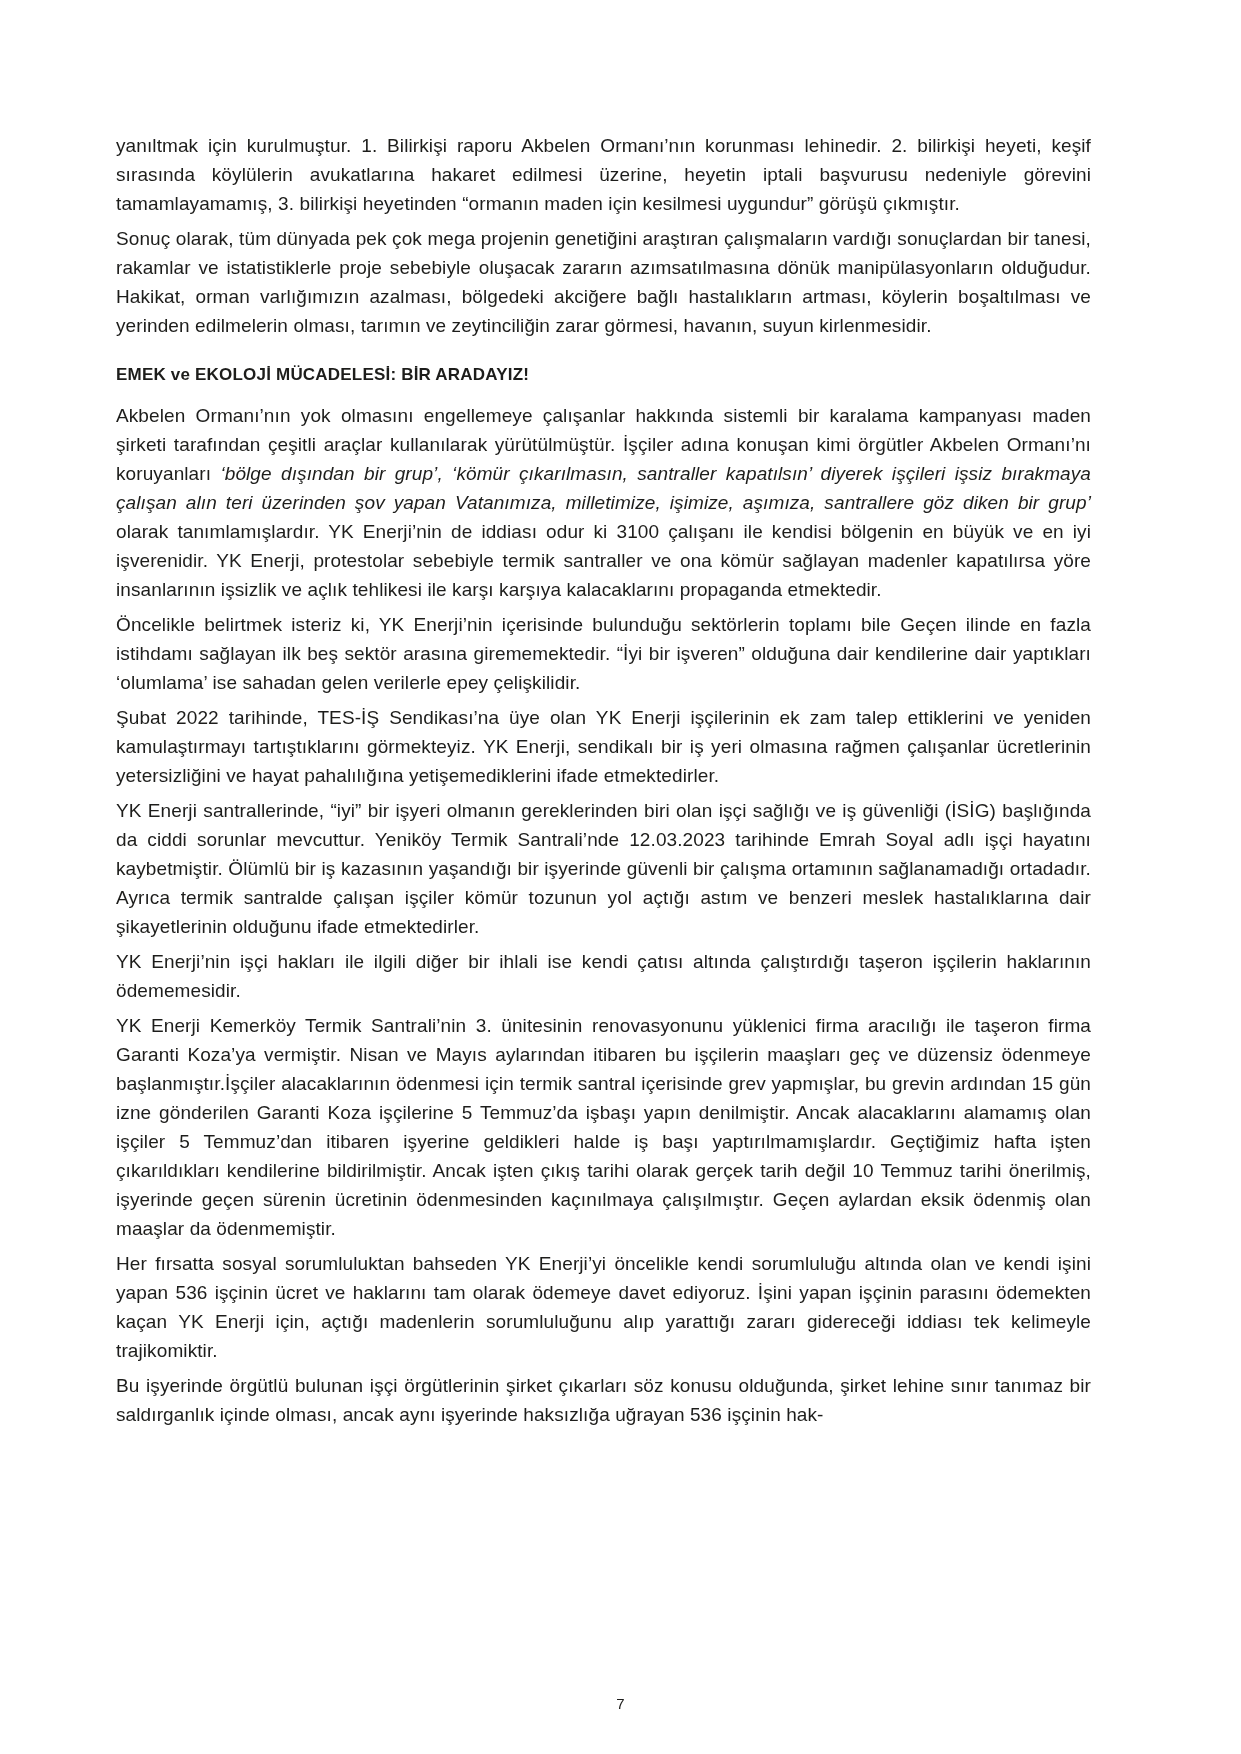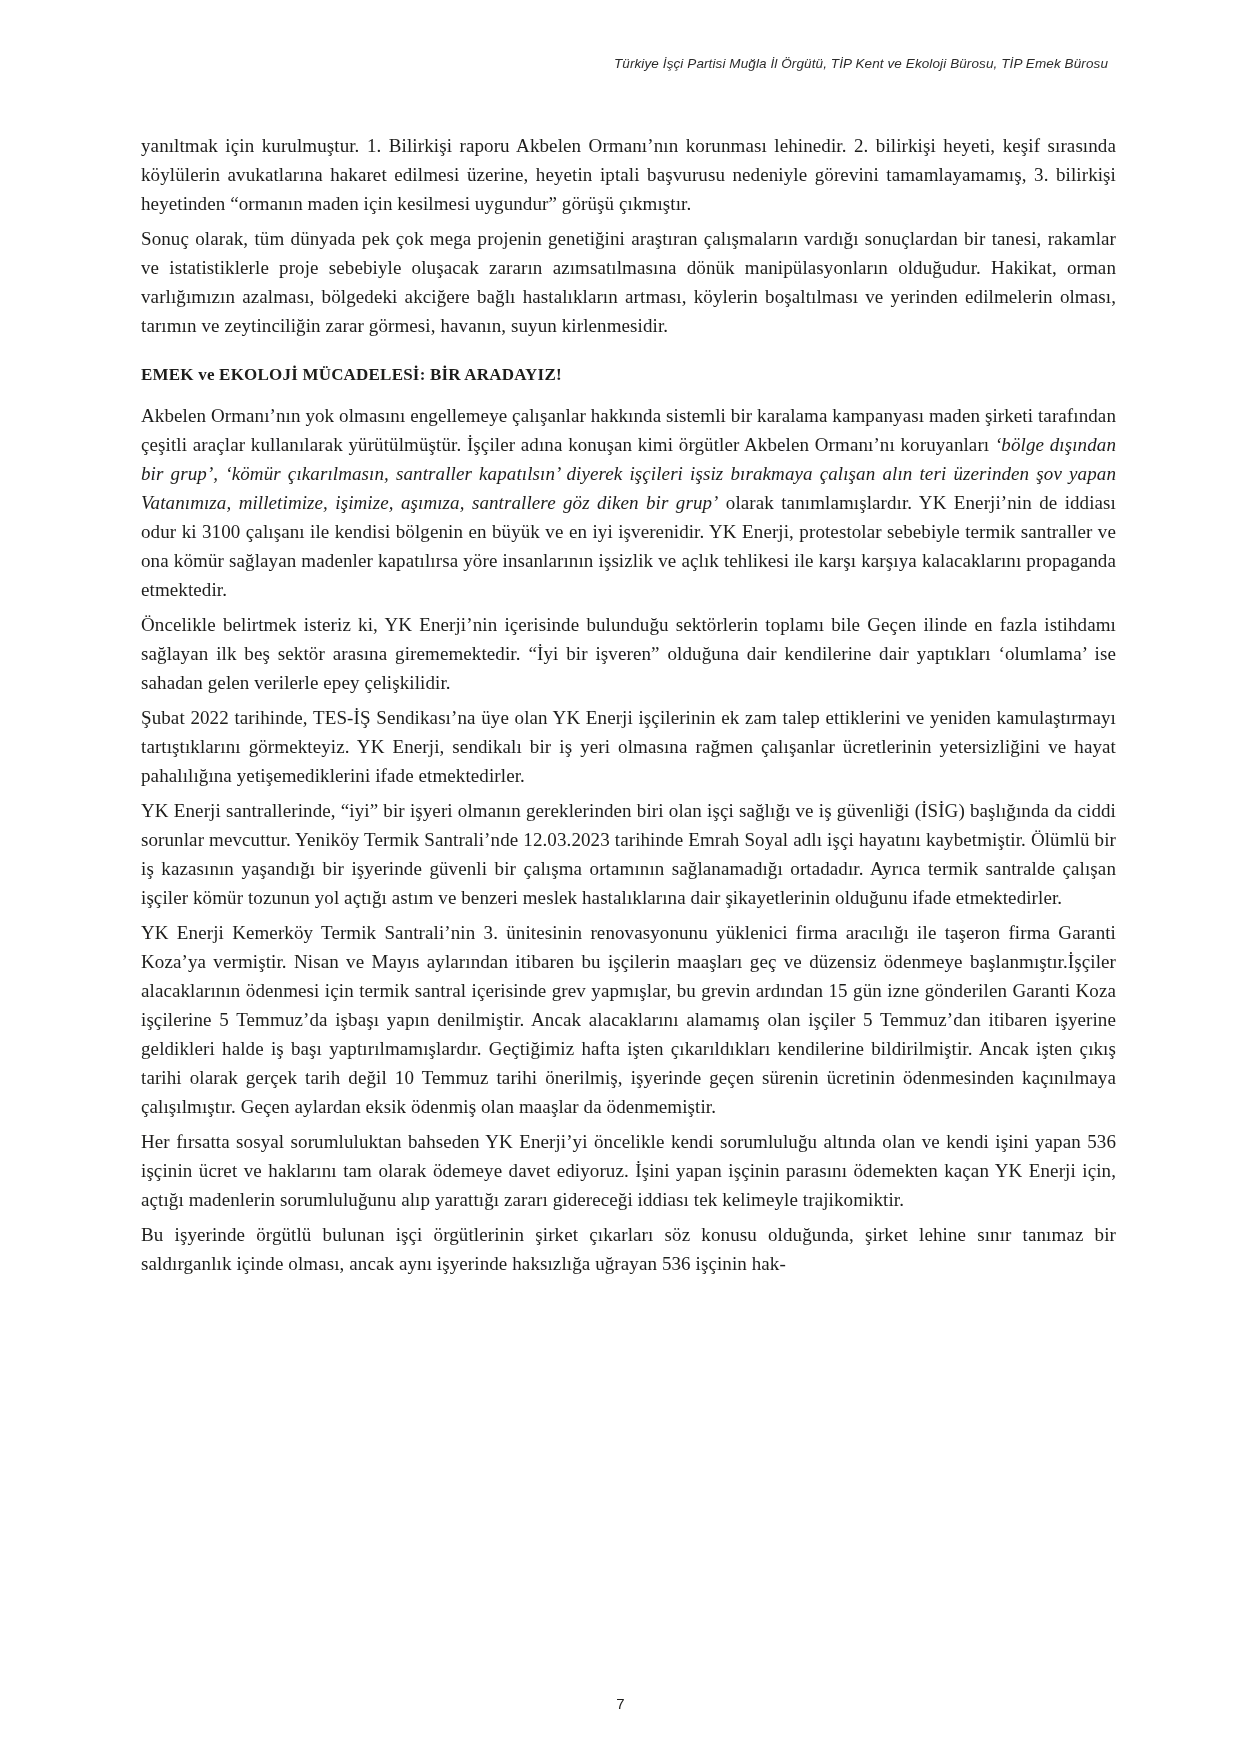--- a/index.html
+++ b/index.html
@@ -20,23 +20,22 @@
     right: 133px;
     text-align: right;
     font-size: 13.5px;
     font-style: italic;
     color: #2b2b2b;
     letter-spacing: 0.1px;
   }
   .content {
     position: absolute;
     top: 131px;
-    left: 141px;
+    left: 116px;
     width: 975px;
-    font-family: Liberation Serif, serif;
   }
   .para {
     font-size: 19px;
     line-height: 29px;
     text-align: justify;
     margin-bottom: 6px;
     letter-spacing: 0.1px;
   }
   .heading {
     font-size: 17px;
@@ -53,40 +52,38 @@
     text-align: center;
     font-size: 15px;
     color: #1d1d1b;
   }
 </style>
 </head>
 <body>
 
 <div class="page">
 
-  <div class="header">
-    <span>Türkiye İşçi Partisi Muğla İl Örgütü, TİP Kent ve Ekoloji Bürosu, TİP Emek Bürosu</span>
-  </div>
 
   <div class="content">
 
     <p class="para">yanıltmak için kurulmuştur. 1. Bilirkişi raporu Akbelen Ormanı’nın korunması lehinedir. 2. bilirkişi heyeti, keşif sırasında köylülerin avukatlarına hakaret edilmesi üzerine, heyetin iptali başvurusu nedeniyle görevini tamamlayamamış, 3. bilirkişi heyetinden “ormanın maden için kesilmesi uygundur” görüşü çıkmıştır.</p>
 
     <p class="para">Sonuç olarak, tüm dünyada pek çok mega projenin genetiğini araştıran çalışmaların vardığı sonuçlardan bir tanesi, rakamlar ve istatistiklerle proje sebebiyle oluşacak zararın azımsatılmasına dönük manipülasyonların olduğudur. Hakikat, orman varlığımızın azalması, bölgedeki akciğere bağlı hastalıkların artması, köylerin boşaltılması ve yerinden edilmelerin olması, tarımın ve zeytinciliğin zarar görmesi, havanın, suyun kirlenmesidir.</p>
 
     <h2 class="heading">EMEK ve EKOLOJİ MÜCADELESİ: BİR ARADAYIZ!</h2>
 
     <p class="para"><span>Akbelen Ormanı’nın yok olmasını engellemeye çalışanlar hakkında sistemli bir karalama kampanyası maden şirketi tarafından çeşitli araçlar kullanılarak yürütülmüştür. İşçiler adına konuşan kimi örgütler Akbelen Ormanı’nı koruyanları </span><span class="italic">‘bölge dışından bir grup’, ‘kömür çıkarılmasın, santraller kapatılsın’ diyerek işçileri işsiz bırakmaya çalışan alın teri üzerinden şov yapan Vatanımıza, milletimize, işimize, aşımıza, santrallere göz diken bir grup’</span><span> olarak tanımlamışlardır. YK Enerji’nin de iddiası odur ki 3100 çalışanı ile kendisi bölgenin en büyük ve en iyi işverenidir. YK Enerji, protestolar sebebiyle termik santraller ve ona kömür sağlayan madenler kapatılırsa yöre insanlarının işsizlik ve açlık tehlikesi ile karşı karşıya kalacaklarını propaganda etmektedir.</span></p>
 
     <p class="para">Öncelikle belirtmek isteriz ki, YK Enerji’nin içerisinde bulunduğu sektörlerin toplamı bile Geçen ilinde en fazla istihdamı sağlayan ilk beş sektör arasına girememektedir. “İyi bir işveren” olduğuna dair kendilerine dair yaptıkları ‘olumlama’ ise sahadan gelen verilerle epey çelişkilidir.</p>
 
     <p class="para">Şubat 2022 tarihinde, TES-İŞ Sendikası’na üye olan YK Enerji işçilerinin ek zam talep ettiklerini ve yeniden kamulaştırmayı tartıştıklarını görmekteyiz. YK Enerji, sendikalı bir iş yeri olmasına rağmen çalışanlar ücretlerinin yetersizliğini ve hayat pahalılığına yetişemediklerini ifade etmektedirler.</p>
 
     <p class="para">YK Enerji santrallerinde, “iyi” bir işyeri olmanın gereklerinden biri olan işçi sağlığı ve iş güvenliği (İSİG) başlığında da ciddi sorunlar mevcuttur. Yeniköy Termik Santrali’nde 12.03.2023 tarihinde Emrah Soyal adlı işçi hayatını kaybetmiştir. Ölümlü bir iş kazasının yaşandığı bir işyerinde güvenli bir çalışma ortamının sağlanamadığı ortadadır. Ayrıca termik santralde çalışan işçiler kömür tozunun yol açtığı astım ve benzeri meslek hastalıklarına dair şikayetlerinin olduğunu ifade etmektedirler.</p>
 
+    <p class="para">YK Enerji’nin işçi hakları ile ilgili diğer bir ihlali ise kendi çatısı altında çalıştırdığı taşeron işçilerin haklarının ödememesidir.</p>
 
     <p class="para">YK Enerji Kemerköy Termik Santrali’nin 3. ünitesinin renovasyonunu yüklenici firma aracılığı ile taşeron firma Garanti Koza’ya vermiştir. Nisan ve Mayıs aylarından itibaren bu işçilerin maaşları geç ve düzensiz ödenmeye başlanmıştır.İşçiler alacaklarının ödenmesi için termik santral içerisinde grev yapmışlar, bu grevin ardından 15 gün izne gönderilen Garanti Koza işçilerine 5 Temmuz’da işbaşı yapın denilmiştir. Ancak alacaklarını alamamış olan işçiler 5 Temmuz’dan itibaren işyerine geldikleri halde iş başı yaptırılmamışlardır. Geçtiğimiz hafta işten çıkarıldıkları kendilerine bildirilmiştir. Ancak işten çıkış tarihi olarak gerçek tarih değil 10 Temmuz tarihi önerilmiş, işyerinde geçen sürenin ücretinin ödenmesinden kaçınılmaya çalışılmıştır. Geçen aylardan eksik ödenmiş olan maaşlar da ödenmemiştir.</p>
 
     <p class="para">Her fırsatta sosyal sorumluluktan bahseden YK Enerji’yi öncelikle kendi sorumluluğu altında olan ve kendi işini yapan 536 işçinin ücret ve haklarını tam olarak ödemeye davet ediyoruz. İşini yapan işçinin parasını ödemekten kaçan YK Enerji için, açtığı madenlerin sorumluluğunu alıp yarattığı zararı gidereceği iddiası tek kelimeyle trajikomiktir.</p>
 
     <p class="para">Bu işyerinde örgütlü bulunan işçi örgütlerinin şirket çıkarları söz konusu olduğunda, şirket lehine sınır tanımaz bir saldırganlık içinde olması, ancak aynı işyerinde haksızlığa uğrayan 536 işçinin hak-</p>
 
   </div>
 
   <div class="footer">

